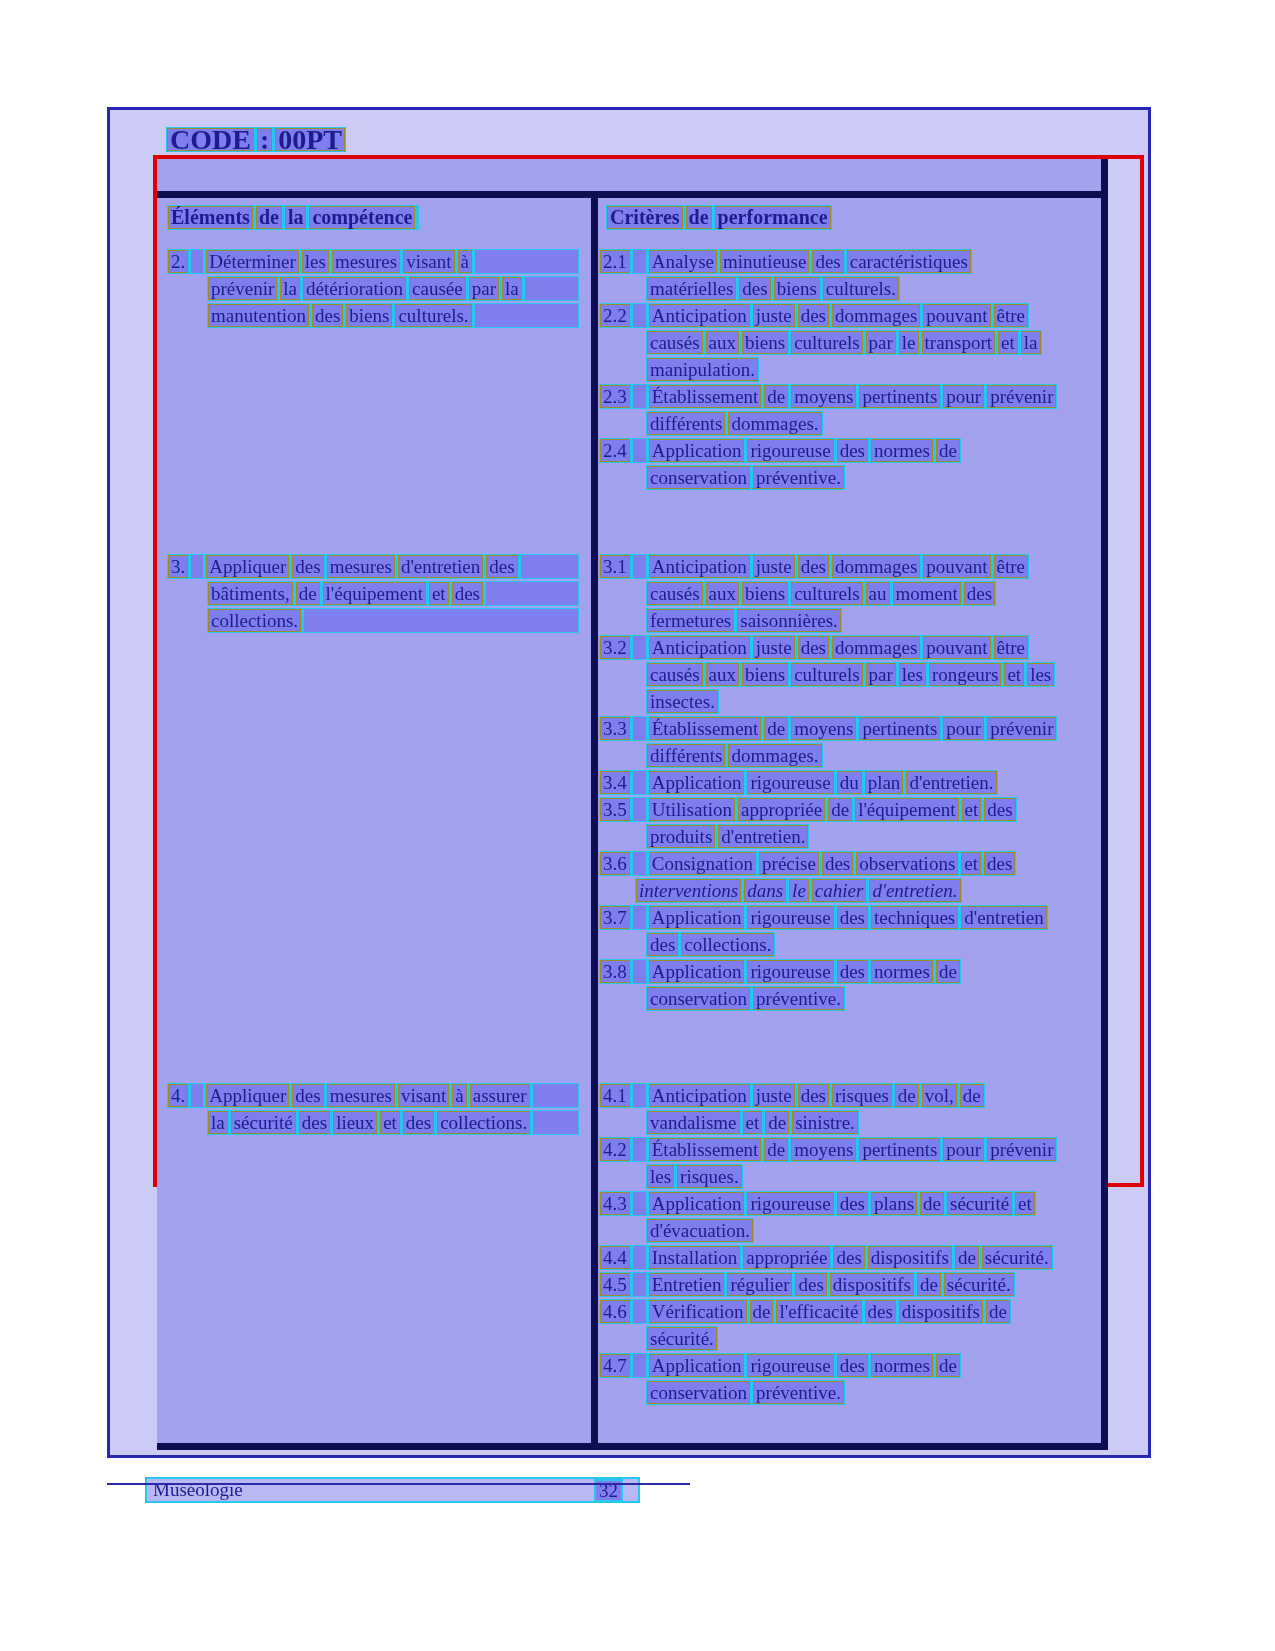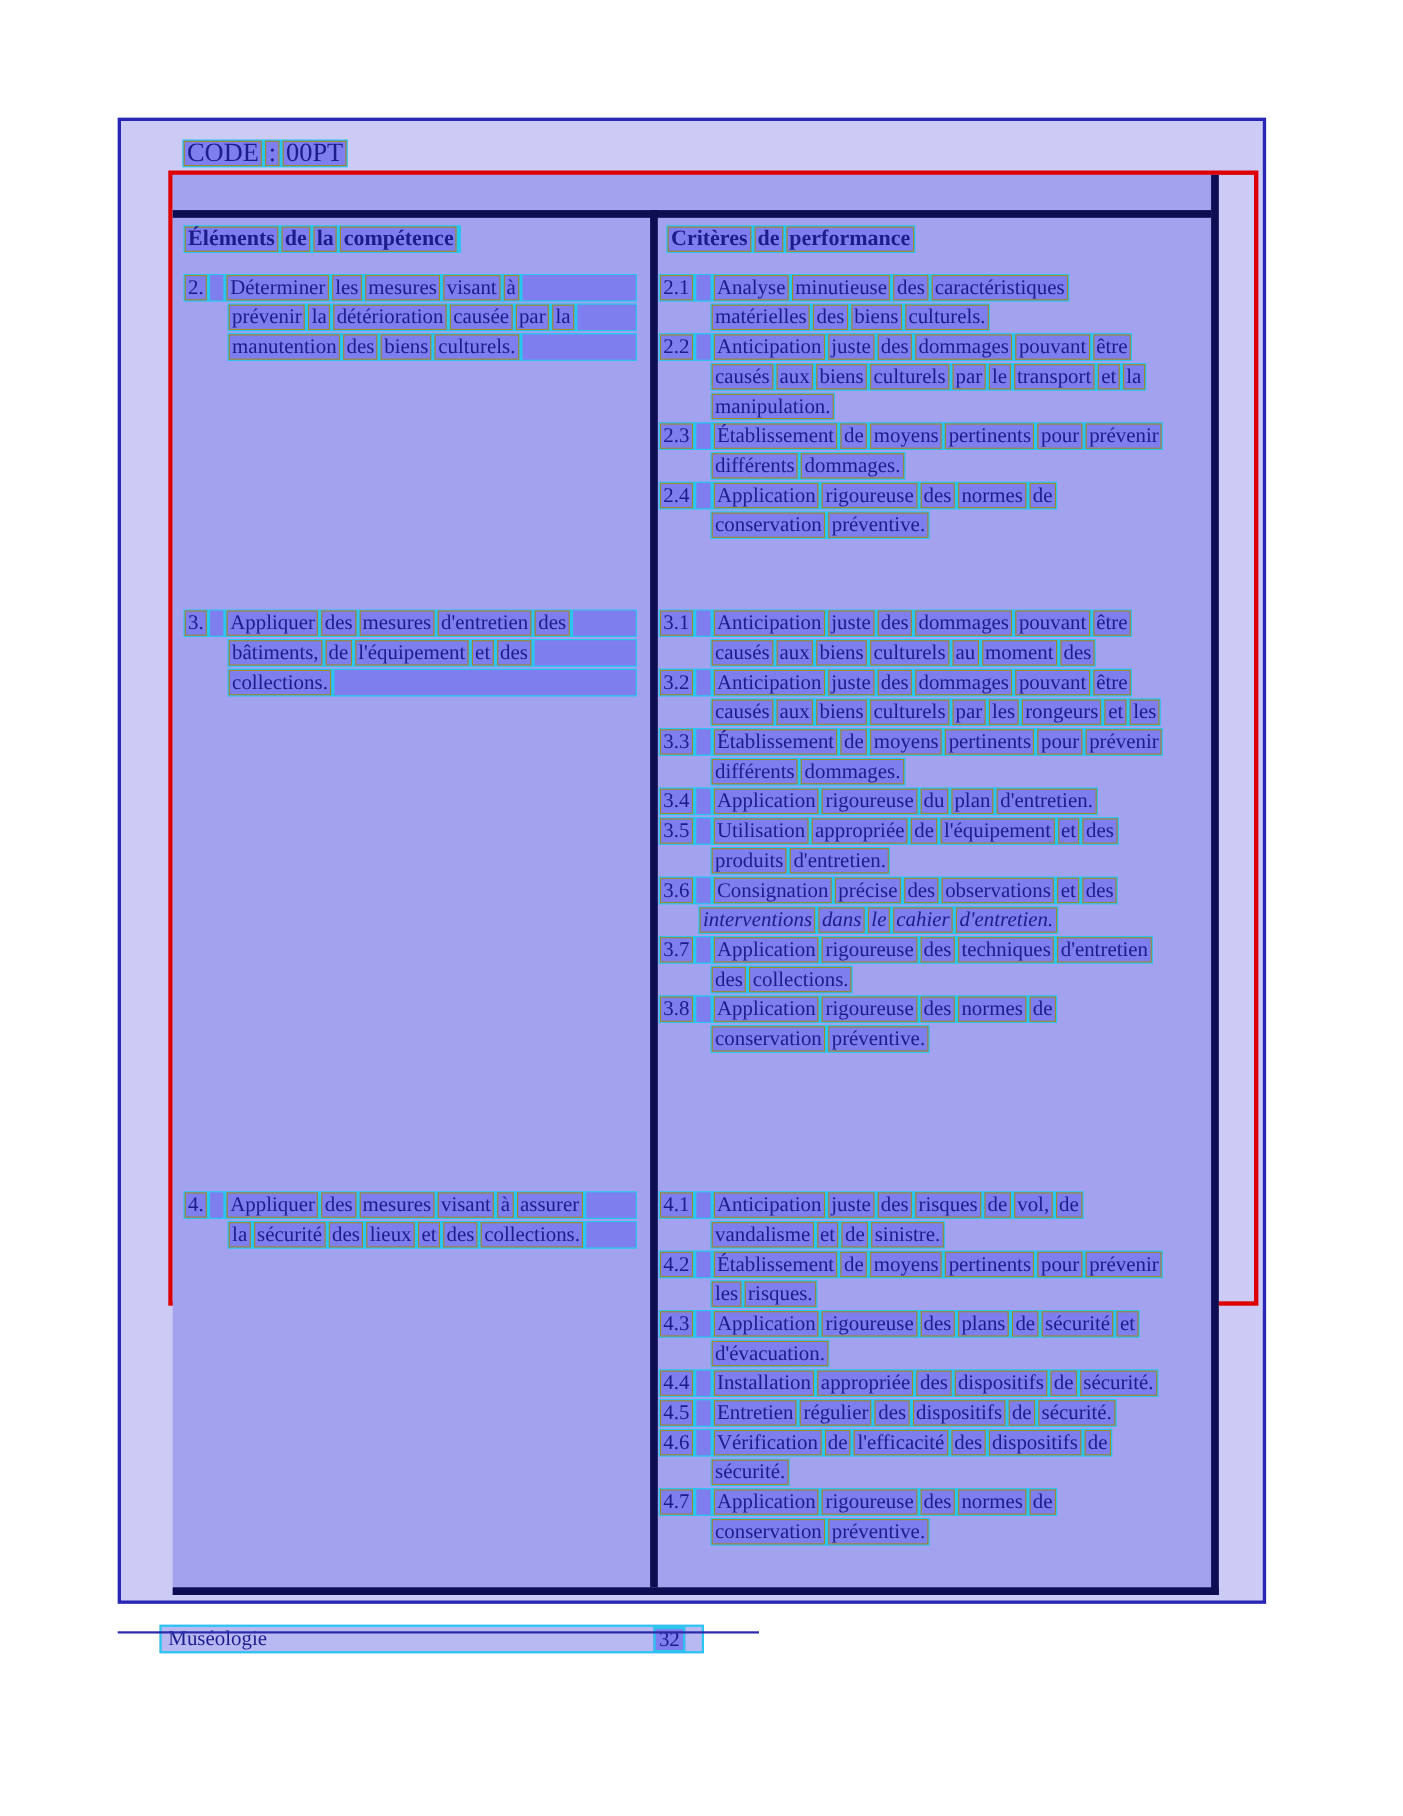--- a/index.html
+++ b/index.html
@@ -29,21 +29,21 @@
           background:var(--table-bg);
           border-right:7px solid var(--navy);border-bottom:7px solid var(--navy);}
   .topstrip{height:32px;}
   .rule{height:7px;background:var(--navy);width:100%;}
   .divider{position:absolute;left:434px;top:32px;bottom:0;width:7px;background:var(--navy);}
 
   .hrow{display:flex;height:51px;}
   .hcell-l{width:434px;padding:7px 14px 0 10px;}
   .hcell-r{flex:1;padding:7px 0 16px 15px;overflow:hidden;}
   .hrow .w{font-weight:bold;font-size:20px;}
-  .code-line .w{font-weight:normal;font-size:24px;text-align:right;}
+  .code-line .w{font-weight:bold;font-size:28px;text-align:right;}
 
   .row{display:flex;}
   .row-0{height:305px;}
   .row-1{height:529px;}
   .row-2{height:360px;}
   .cell-l{width:434px;padding-left:10px;padding-right:12px;overflow:hidden;}
   .cell-r{flex:1;padding-left:8px;overflow:hidden;}
 
   .line{height:27px;}
   .strip{display:inline-flex;gap:3px;background:var(--cyan);
@@ -241,20 +241,24 @@
                 </div></div>
               <div class="line" style="margin-left: 47px;"><div class="strip">
                   <div class="w">causés</div>
                   <div class="w">aux</div>
                   <div class="w">biens</div>
                   <div class="w">culturels</div>
                   <div class="w">au</div>
                   <div class="w">moment</div>
                   <div class="w">des</div>
                 </div></div>
+              <div class="line" style="margin-left: 47px;"><div class="strip">
+                  <div class="w">fermetures</div>
+                  <div class="w">saisonnières.</div>
+                </div></div>
               <div class="line"><div class="strip">
                   <div class="w">3.2</div>
                   <div class="w spacer" style="width: 13px;"></div>
                   <div class="w">Anticipation</div>
                   <div class="w">juste</div>
                   <div class="w">des</div>
                   <div class="w">dommages</div>
                   <div class="w">pouvant</div>
                   <div class="w">être</div>
                 </div></div>
@@ -262,20 +266,23 @@
                   <div class="w">causés</div>
                   <div class="w">aux</div>
                   <div class="w">biens</div>
                   <div class="w">culturels</div>
                   <div class="w">par</div>
                   <div class="w">les</div>
                   <div class="w">rongeurs</div>
                   <div class="w">et</div>
                   <div class="w">les</div>
                 </div></div>
+              <div class="line" style="margin-left: 47px;"><div class="strip">
+                  <div class="w">insectes.</div>
+                </div></div>
               <div class="line"><div class="strip">
                   <div class="w">3.3</div>
                   <div class="w spacer" style="width: 13px;"></div>
                   <div class="w">Établissement</div>
                   <div class="w">de</div>
                   <div class="w">moyens</div>
                   <div class="w">pertinents</div>
                   <div class="w">pour</div>
                   <div class="w">prévenir</div>
                 </div></div>

